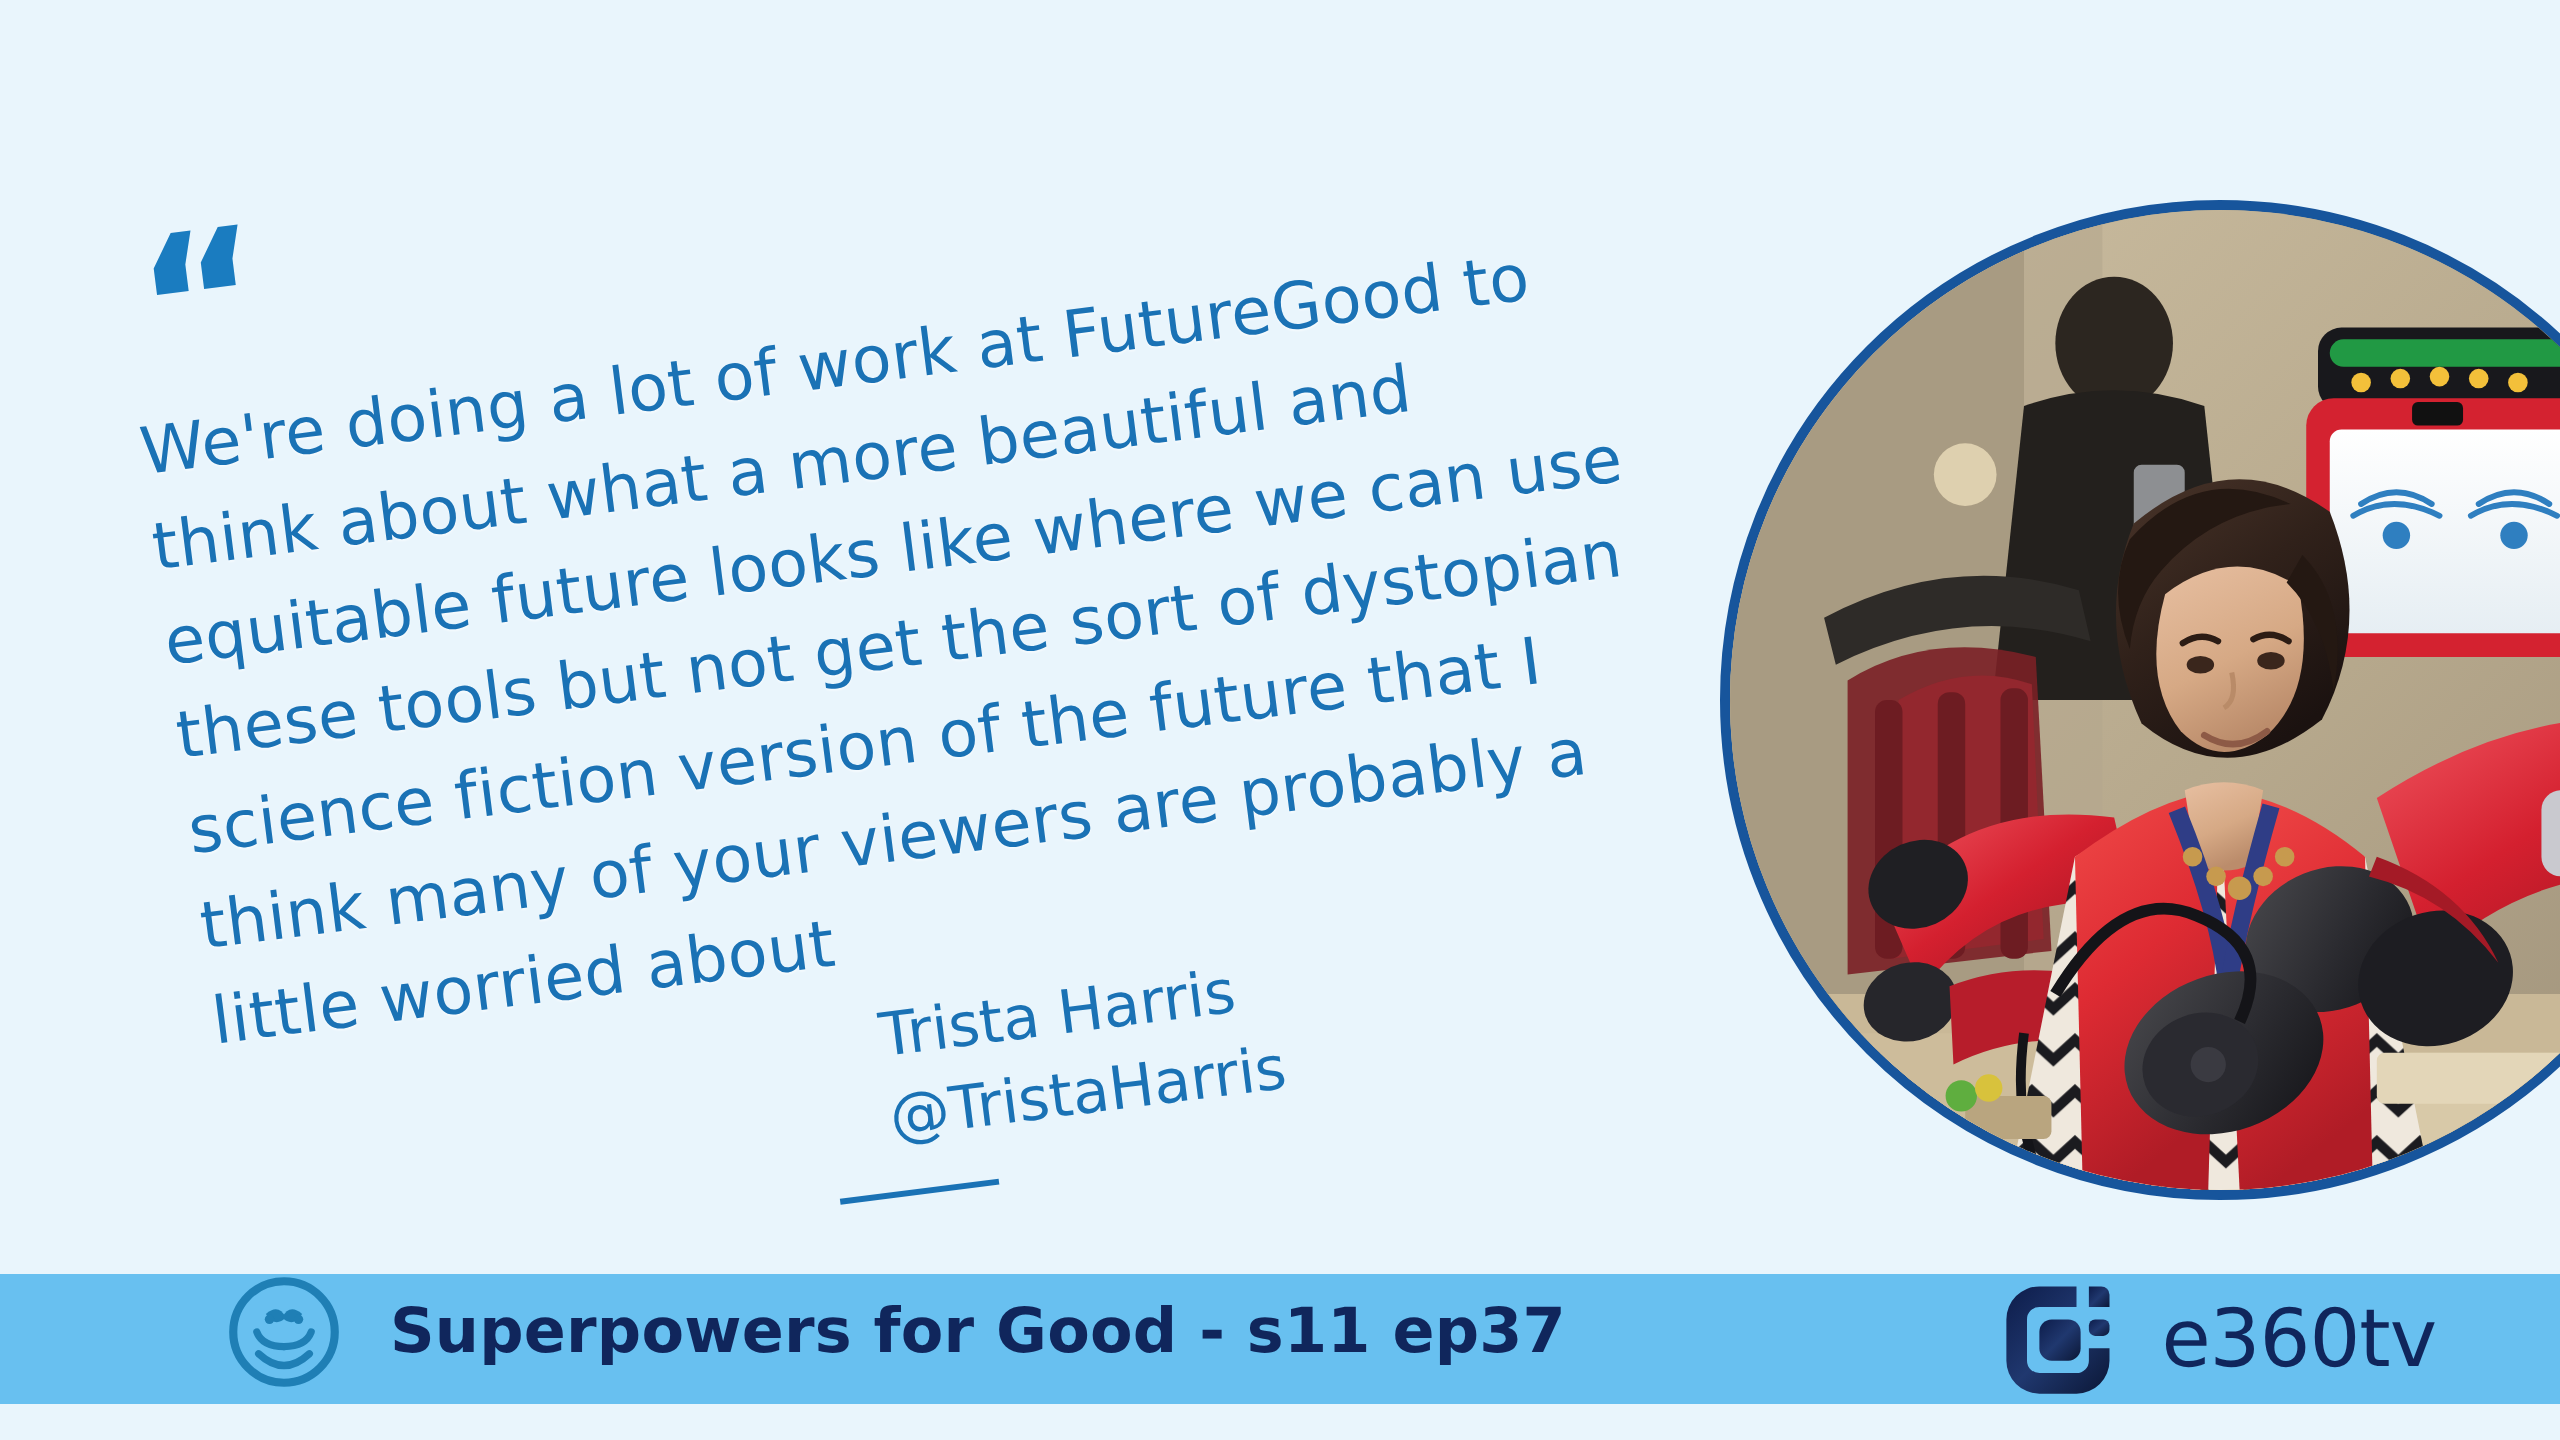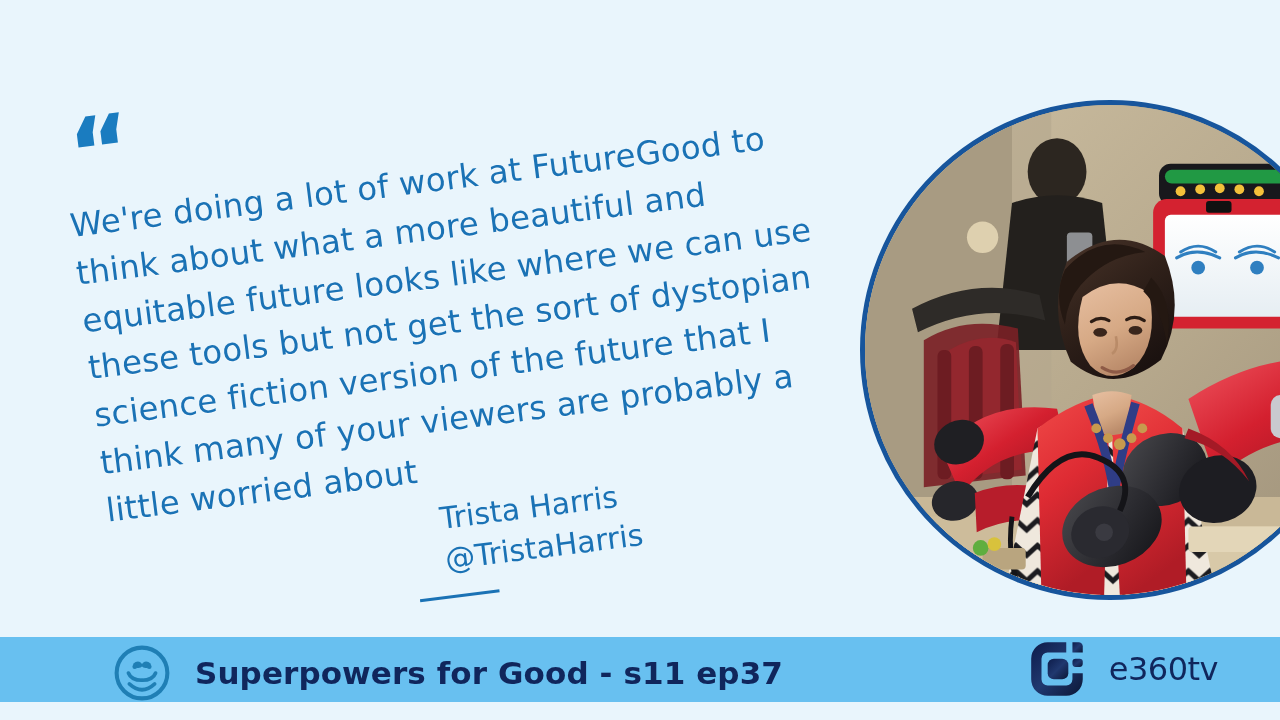--- a/index.html
+++ b/index.html
@@ -65,21 +65,21 @@
     position:absolute;
     left:300px; top:118%;
     width:80px; height:3px; background:#1a72b5;
   }
   #attrib-holder{ position:relative; }
 
   
   #bottom-bar{
     position:absolute; left:0; right:0; top:637px; height:65px;
     background:#68c0f0;
-    display:flex; align-items:flex-end;
+    display:flex; align-items:flex-start;
   }
   #bar-left{ display:flex; align-items:center; margin-left:113px; }
   #show-logo{ width:58px; height:58px; flex:0 0 58px; }
   #show-title{
     margin-left:24px;
     color:#10265c;
     font-family:"DejaVu Sans", sans-serif;
     font-weight:700;
     font-size:31px;
     letter-spacing:.1px;
@@ -88,21 +88,21 @@
   #bar-right{
     margin-left:auto; margin-right:62px;
     display:flex; align-items:center;
   }
   #net-logo{ width:66px; height:66px; flex:0 0 66px; }
   #net-name{
     margin-left:18px;
     color:#10265c;
     font-family:"DejaVu Sans", sans-serif;
     font-weight:400;
-    font-size:32px;
+    font-size:40px;
     letter-spacing:-.5px;
   }
 </style>
 </head>
 <body>
 
 <div id="stage">
 
   <div id="portrait-wrap">
     <div id="portrait-photo">

